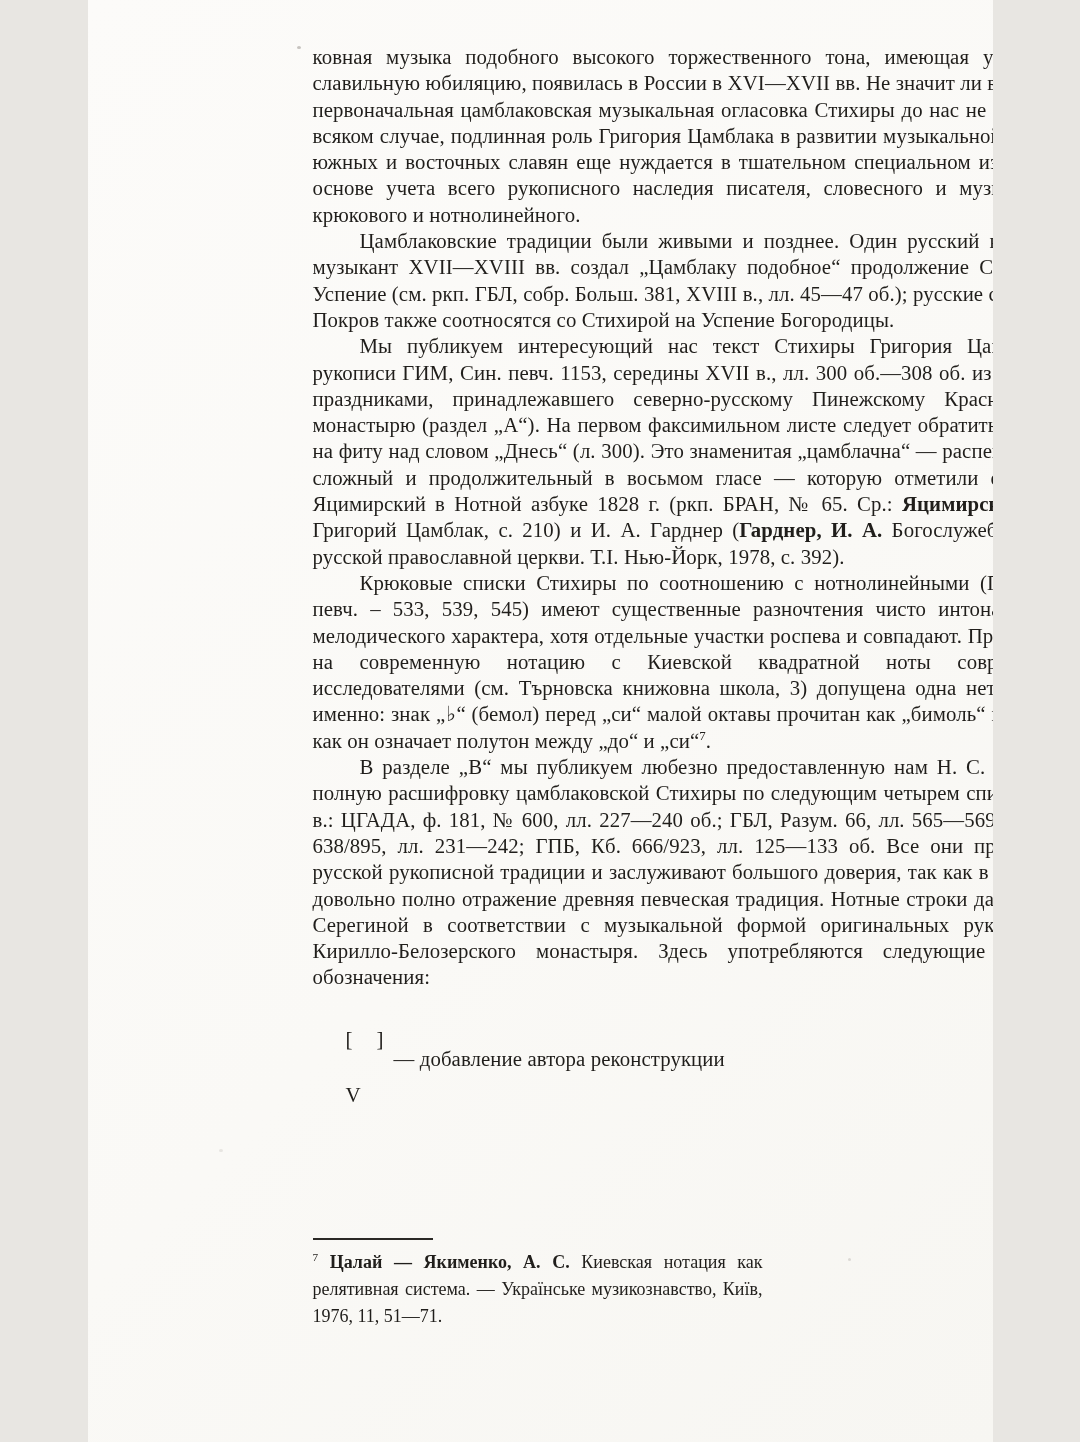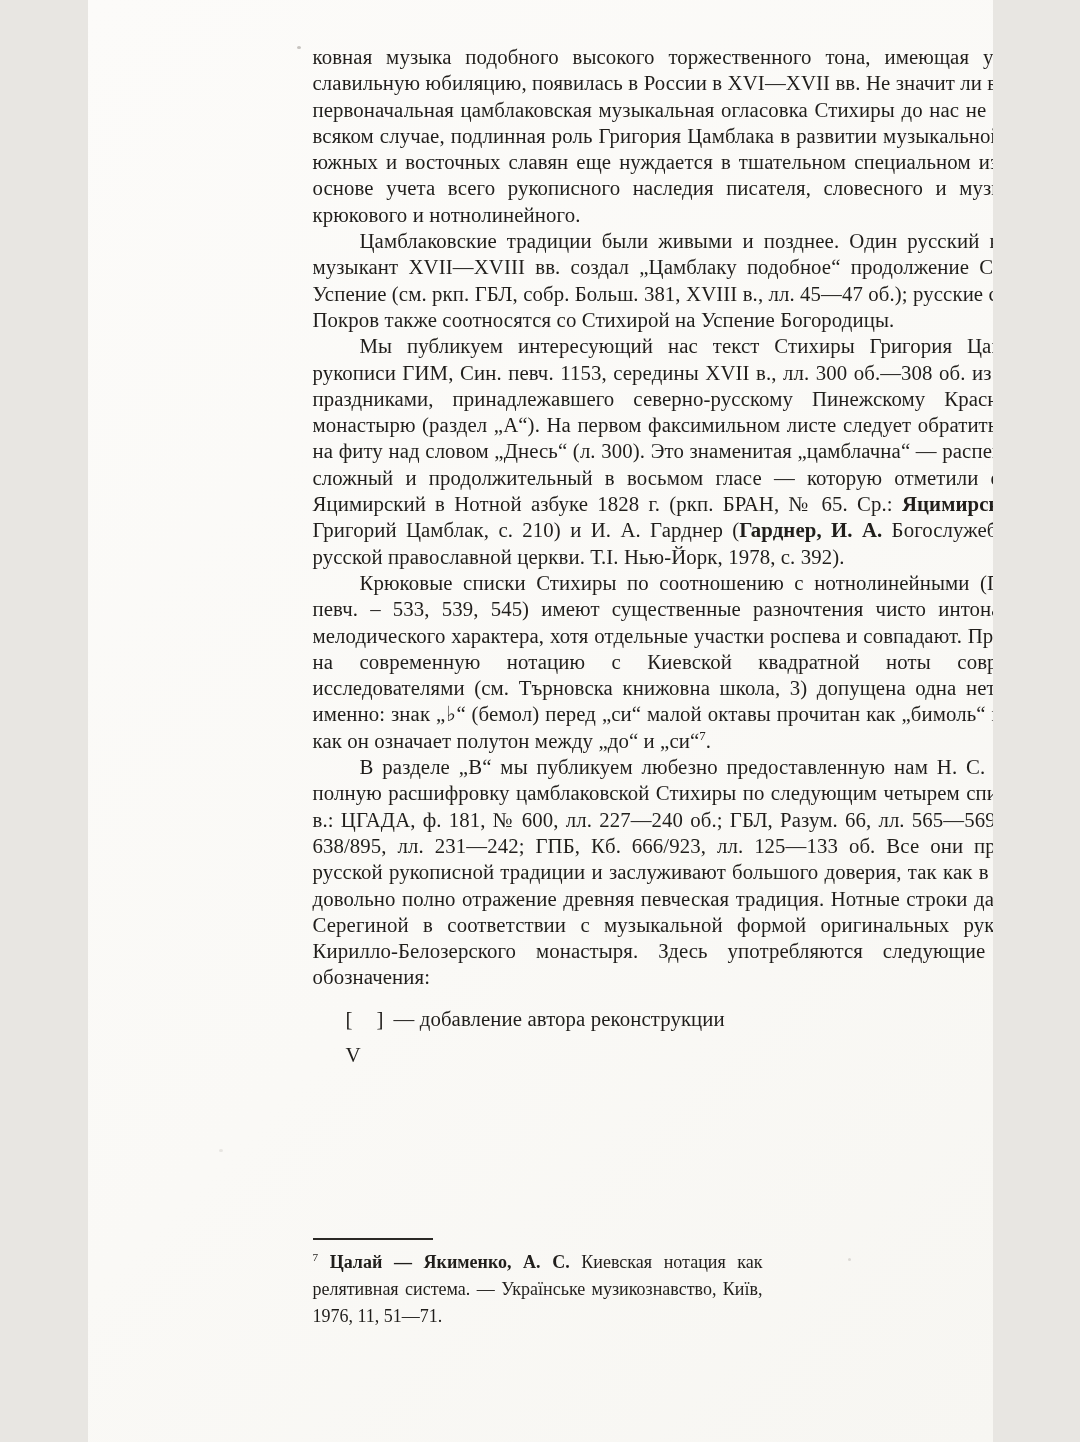--- a/index.html
+++ b/index.html
@@ -59,21 +59,21 @@
   .legend-sym.narrow { width: 26px; }
   .bracket.close { margin-left: 24px; }
   .dotted-bar {
     display: inline-block;
     width: 0;
     height: 24px;
     border-left: 2.5px dotted #35332f;
     transform: translateY(3px);
   }
   .dotted-bar.second { margin-left: 30px; }
-  .legend-text { display: inline-block; }
+  .legend-text { display: inline-block; margin-top: 40px; }
   .footnote {
     position: absolute;
     top: 1238px;
     left: 225px;
     width: 450px;
     font-size: 18px;
     line-height: 27px;
     text-align: justify;
   }
   .footnote-rule {

